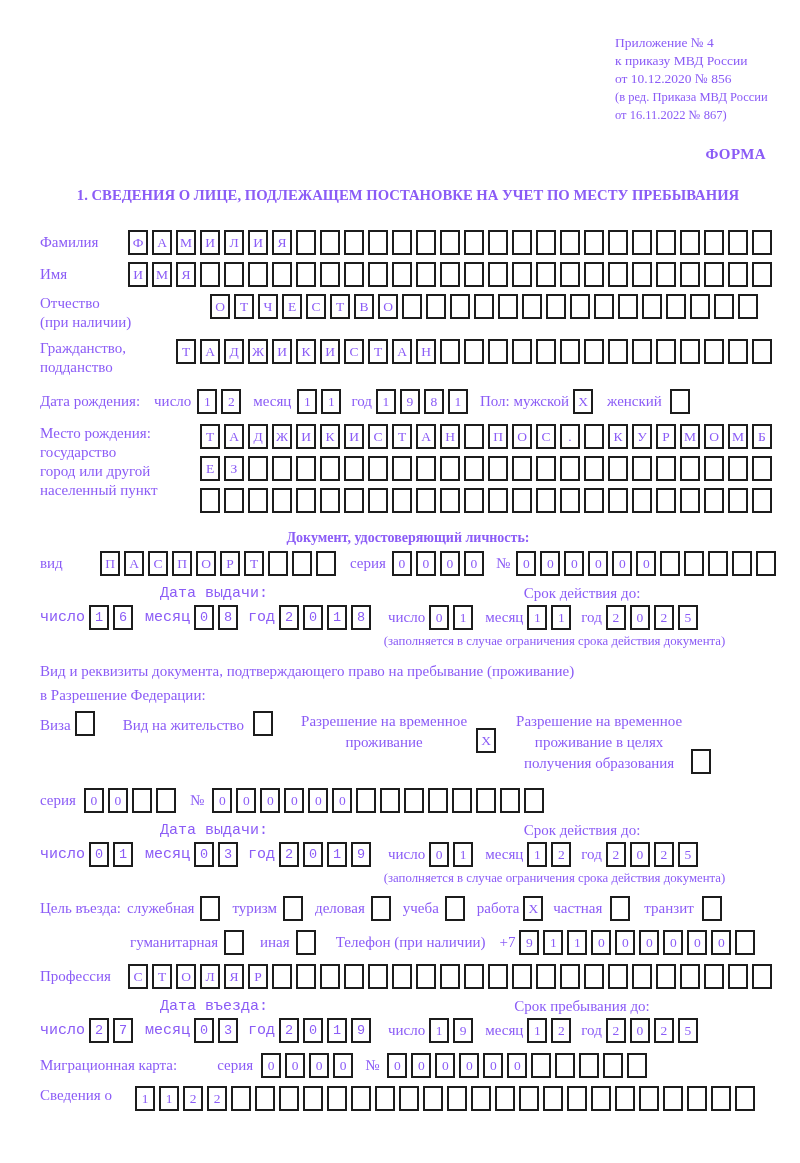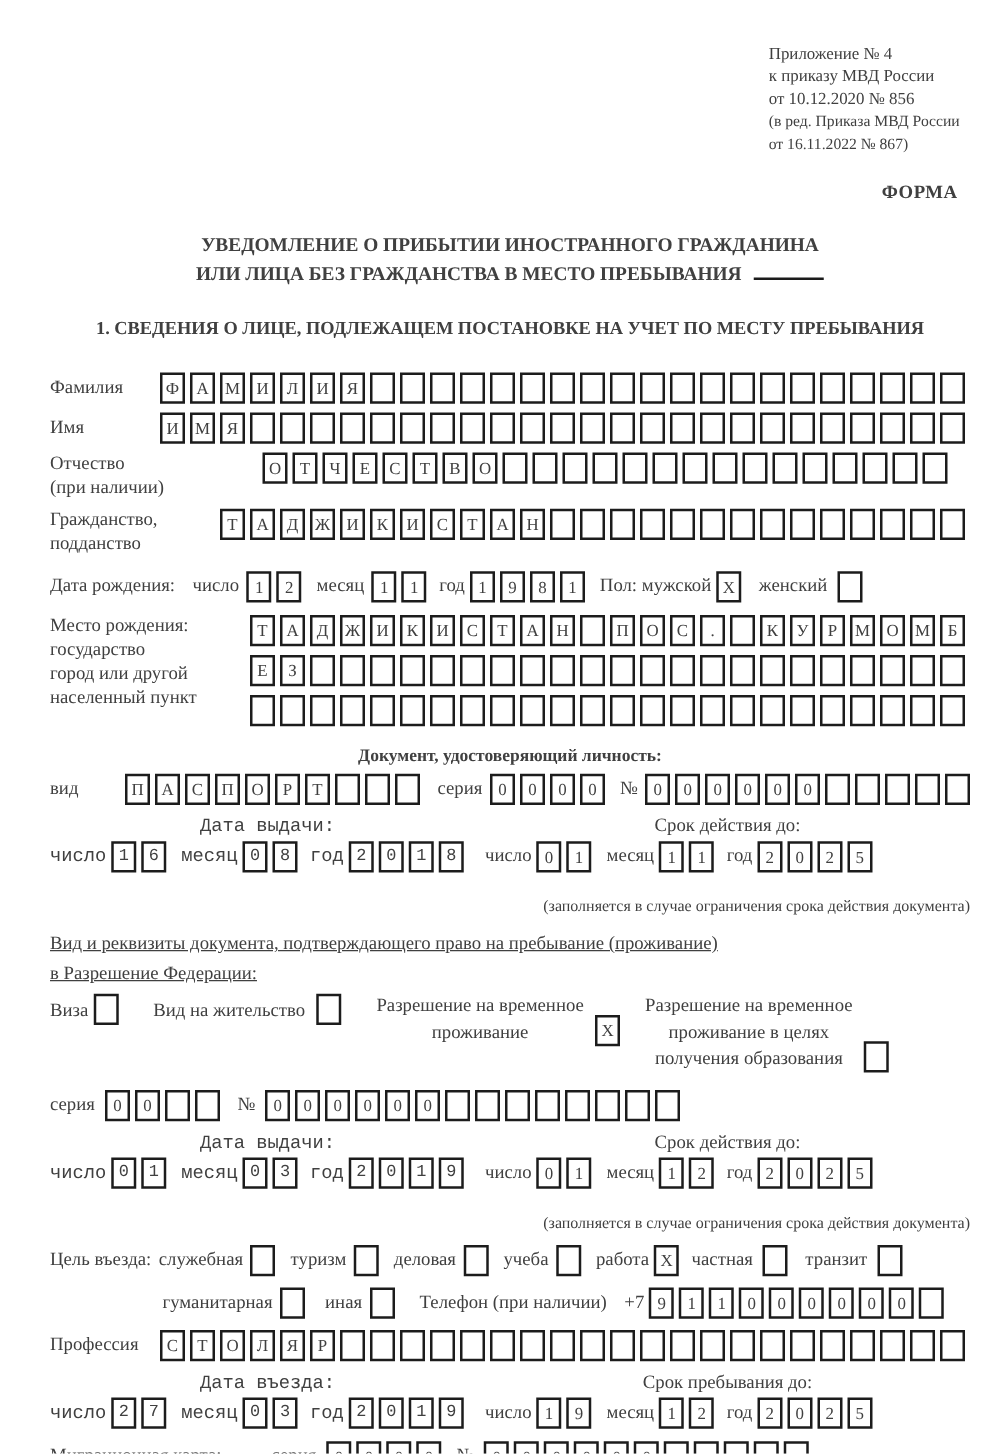--- a/index.html
+++ b/index.html
@@ -1,18 +1,18 @@
 <!DOCTYPE html>
 <html><head>
 <meta charset="utf-8">
 <style>
   html,body { margin:0; padding:0; background:#ffffff; }
   .page {
     width:800px; height:1163px; box-sizing:border-box;
-    background:#ffffff; color:#404040;
+    background:#ffffff; color:#8b5cf6;
     font-family:"Liberation Serif", serif; font-size:15px;
     padding:34px 24px 0 40px; overflow:hidden; position:relative;
   }
   .hdr { margin-left:575px; font-size:13.5px; line-height:18px; }
   .hdr .small { font-size:12.5px; }
   .forma { text-align:right; padding-right:10px; font-weight:bold; font-size:15px; margin-top:22px; letter-spacing:0.4px; }
   .title { text-align:center; font-weight:bold; font-size:15.5px; margin-top:22px; line-height:23px; }
   .uline { display:inline-block; width:56px; height:2px; background:#1b1b1b; margin-left:10px; vertical-align:baseline; }
   .sec1 { font-weight:bold; font-size:14.7px; margin-top:24px; text-align:center; }
 
@@ -38,23 +38,23 @@
   .ml24{margin-left:24px;} .ml40{margin-left:40px;} .ml90{margin-left:90px;}
 
   .dochead { text-align:center; font-weight:bold; font-size:14px; margin-top:10px; }
 
   .dates { display:flex; margin-top:9px; }
   .dates .col-l { width:348px;font-family:Liberation Mono, monospace; }
   .dates .col-r { flex:1 1 auto; }
   .dhead { text-align:center; margin-bottom:3px; }
   .drow { display:flex; align-items:center; flex-wrap:nowrap; }
   .drow > * { flex:0 0 auto; }
-  .dnote { font-size:12.8px; margin-top:20px; text-align:right; margin-left:-55px; white-space:nowrap; }
-
-  .restext { margin-top:10px; line-height:24px;text-decoration:underline; }
+  .dnote { font-size:12.8px; margin-top:4px; text-align:center; margin-left:-55px; white-space:nowrap; }
+
+  .restext { margin-top:10px; line-height:24px; }
 
   .opts { display:flex; align-items:flex-start; margin-top:8px; }
   .opts > * { flex:0 0 auto; }
   .opt { display:flex; align-items:flex-end; }
   .optlines { text-align:center; line-height:21px; }
   .opt .cells { margin-left:9px; }
 
   .reps { display:flex; align-items:flex-start; margin-top:8px; }
   .reps .lbl6 { width:95px; flex:0 0 auto; }
   .reps .lbl6 div { line-height:19px; }
@@ -67,26 +67,20 @@
   <div class="hdr">
     <div>Приложение № 4</div>
     <div>к приказу МВД России</div>
     <div>от 10.12.2020 № 856</div>
     <div class="small">(в ред. Приказа МВД России</div>
     <div class="small">от 16.11.2022 № 867)</div>
   </div>
 
   <div class="forma">ФОРМА</div>
 
-  <div class="title">
-    <div>УВЕДОМЛЕНИЕ О ПРИБЫТИИ ИНОСТРАННОГО ГРАЖДАНИНА</div>
-    <div>
-      <span>ИЛИ ЛИЦА БЕЗ ГРАЖДАНСТВА В МЕСТО ПРЕБЫВАНИЯ</span><span class="uline"></span>
-    </div>
-  </div>
 
   <div class="sec1">1. СВЕДЕНИЯ О ЛИЦЕ, ПОДЛЕЖАЩЕМ ПОСТАНОВКЕ НА УЧЕТ ПО МЕСТУ ПРЕБЫВАНИЯ</div>
 
   <div class="row" style="margin-top:26px;">
     <span class="lbl w88">Фамилия</span>
     <span class="cells">
         <span class="cell">Ф</span>
         <span class="cell">А</span>
         <span class="cell">М</span>
         <span class="cell">И</span>

